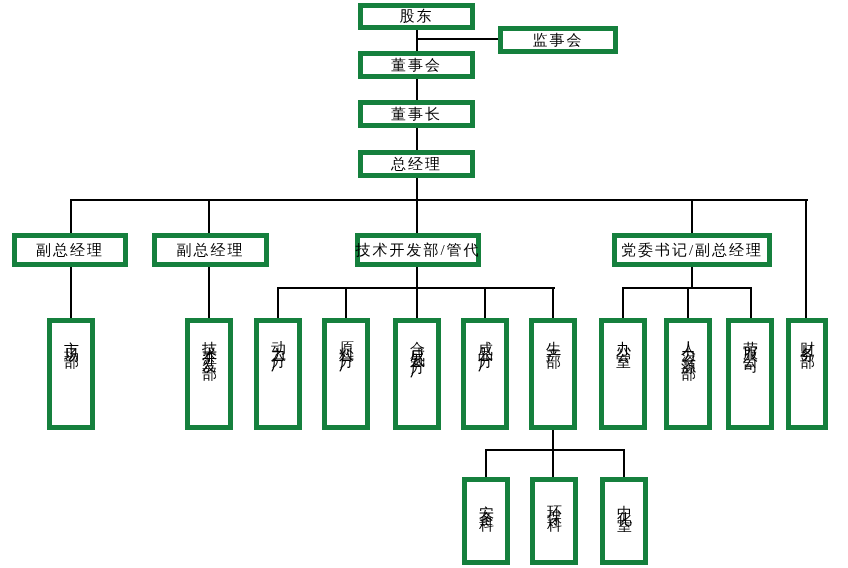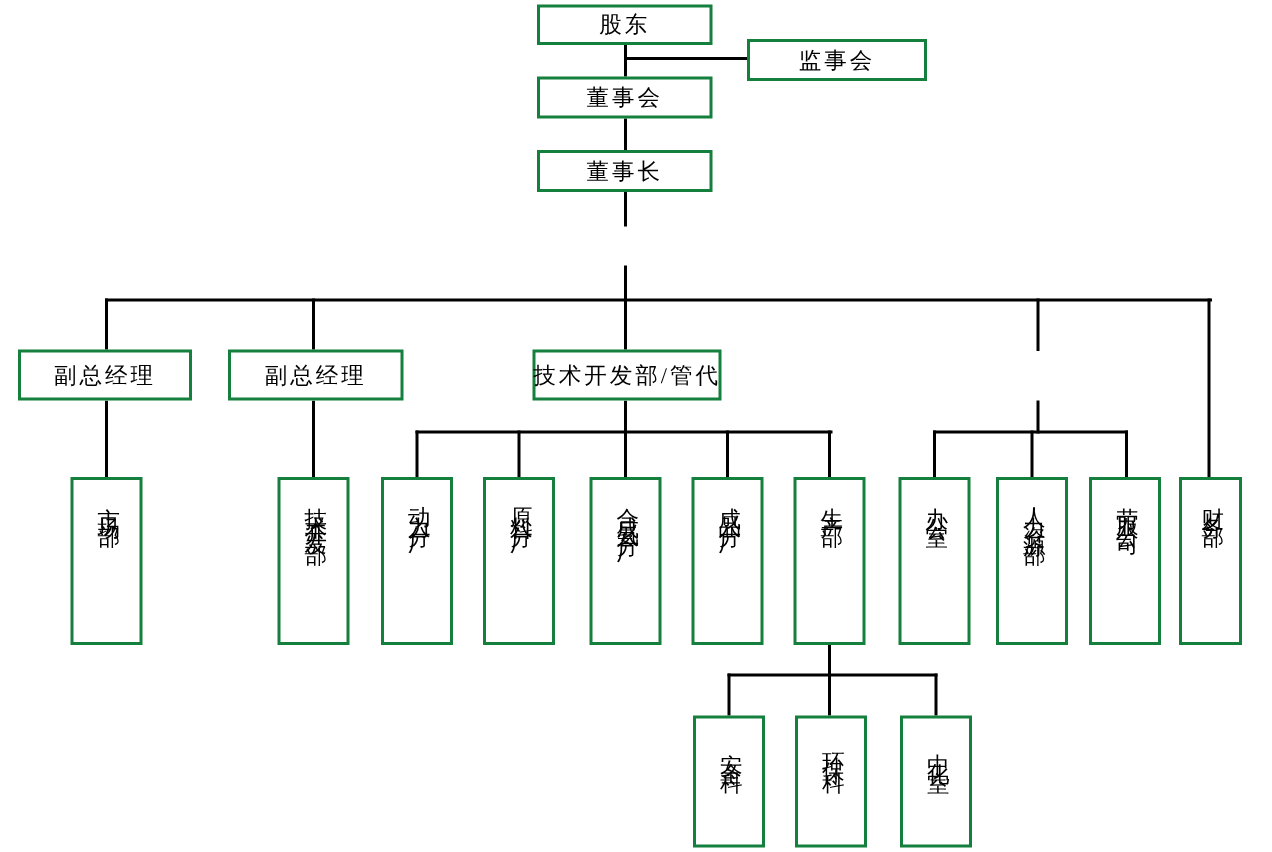--- a/index.html
+++ b/index.html
@@ -6,21 +6,21 @@
   #canvas{
     position:relative;
     width:848px;height:568px;
     background:#ffffff;
     font-family:"Liberation Serif", serif;
     color:#000000;
     overflow:hidden;
   }
   .node{
     position:absolute;
-    border:2px solid #15803d;
+    border:5px solid #15803d;
     background:#ffffff;
     box-sizing:border-box;
     display:flex;
     align-items:center;
     justify-content:center;
     font-size:15px;
     letter-spacing:2px;
     white-space:nowrap;
   }
   .node.vert{
@@ -81,29 +81,35 @@
     </div>
   <div class="node" style="left:498px;top:26px;width:120px;height:28px">
       <span>监事会</span>
     </div>
   <div class="node" style="left:358px;top:51px;width:117px;height:28px">
       <span>董事会</span>
     </div>
   <div class="node" style="left:358px;top:100px;width:117px;height:28px">
       <span>董事长</span>
     </div>
+  <div class="node" style="left:358px;top:150px;width:117px;height:28px">
+      <span>总经理</span>
+    </div>
 
   <div class="node" style="left:12px;top:233px;width:116px;height:34px">
       <span>副总经理</span>
     </div>
   <div class="node" style="left:152px;top:233px;width:117px;height:34px">
       <span>副总经理</span>
     </div>
   <div class="node" style="left:355px;top:233px;width:126px;height:34px">
       <span>技术开发部/管代</span>
+    </div>
+  <div class="node" style="left:612px;top:233px;width:160px;height:34px">
+      <span>党委书记/副总经理</span>
     </div>
 
   <div class="node vert" style="left:47px;top:318px;width:48px;height:112px">
       <span class="vtext">市场部</span>
     </div>
   <div class="node vert" style="left:185px;top:318px;width:48px;height:112px">
       <span class="vtext">技术开发部</span>
     </div>
   <div class="node vert" style="left:254px;top:318px;width:48px;height:112px">
       <span class="vtext">动力分厂</span>

